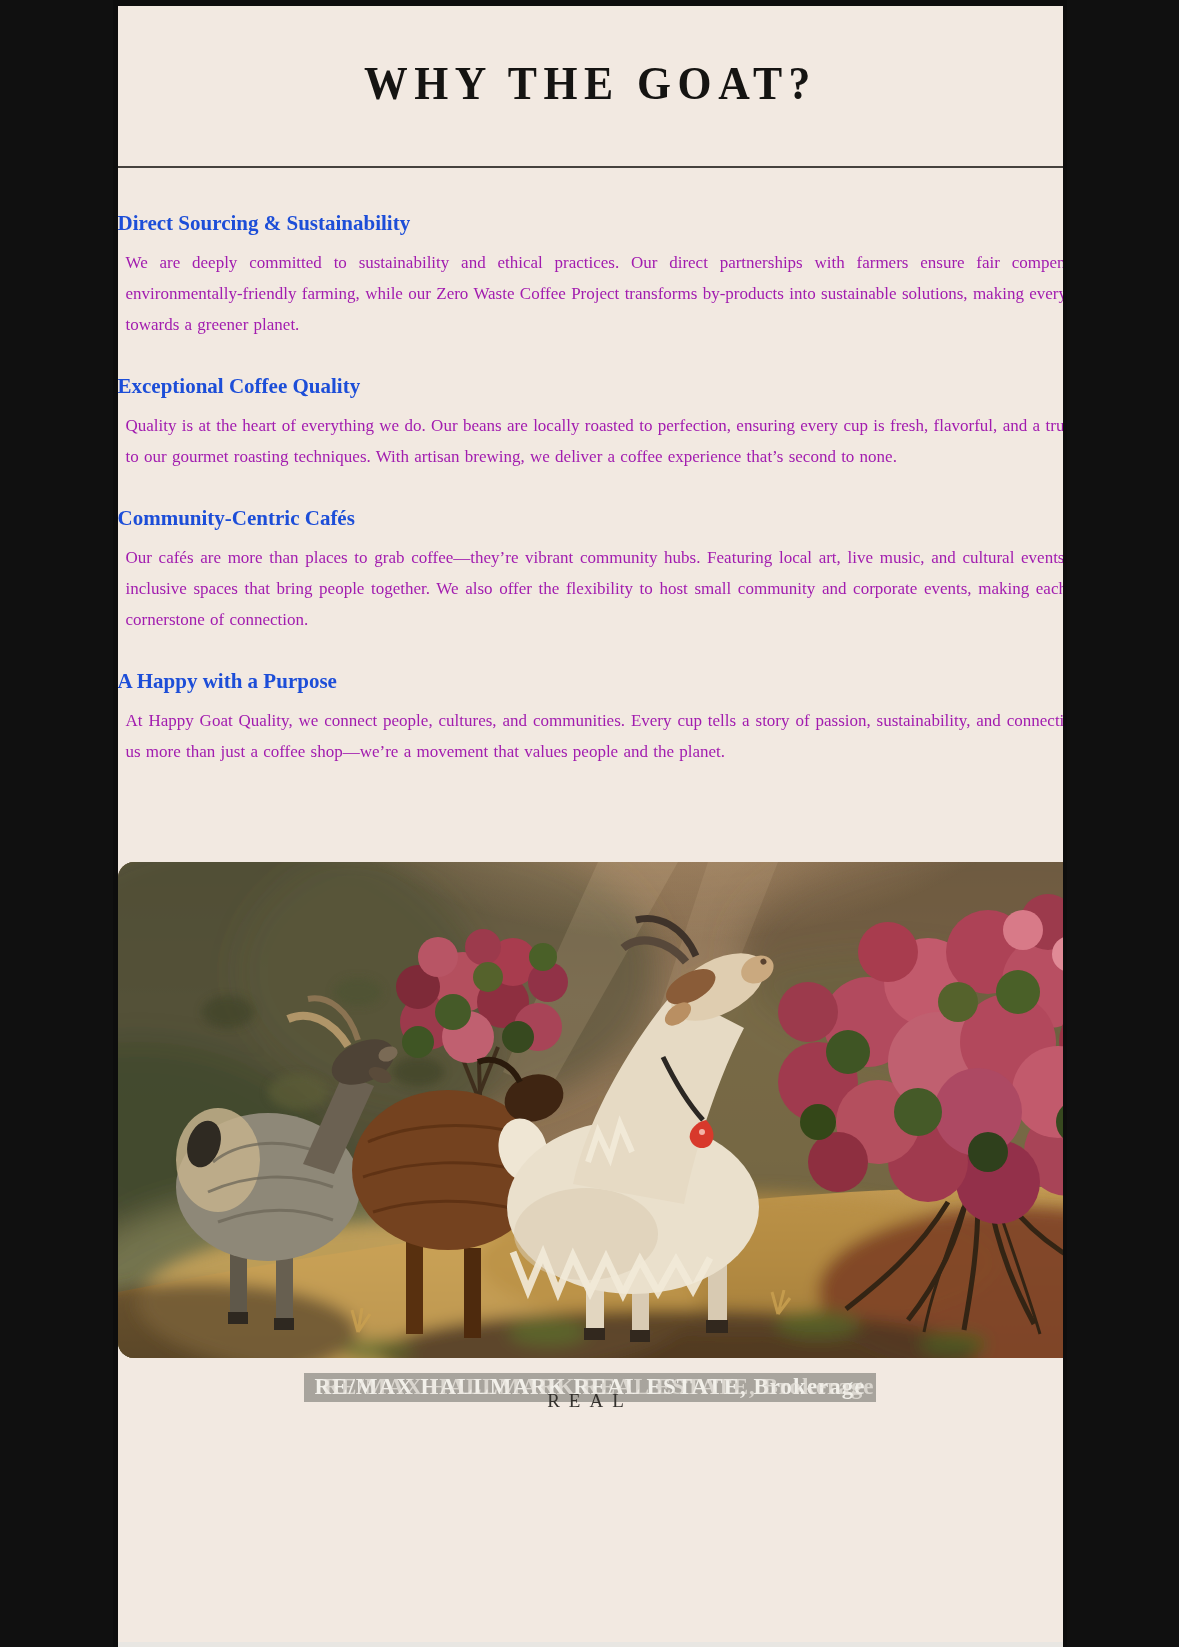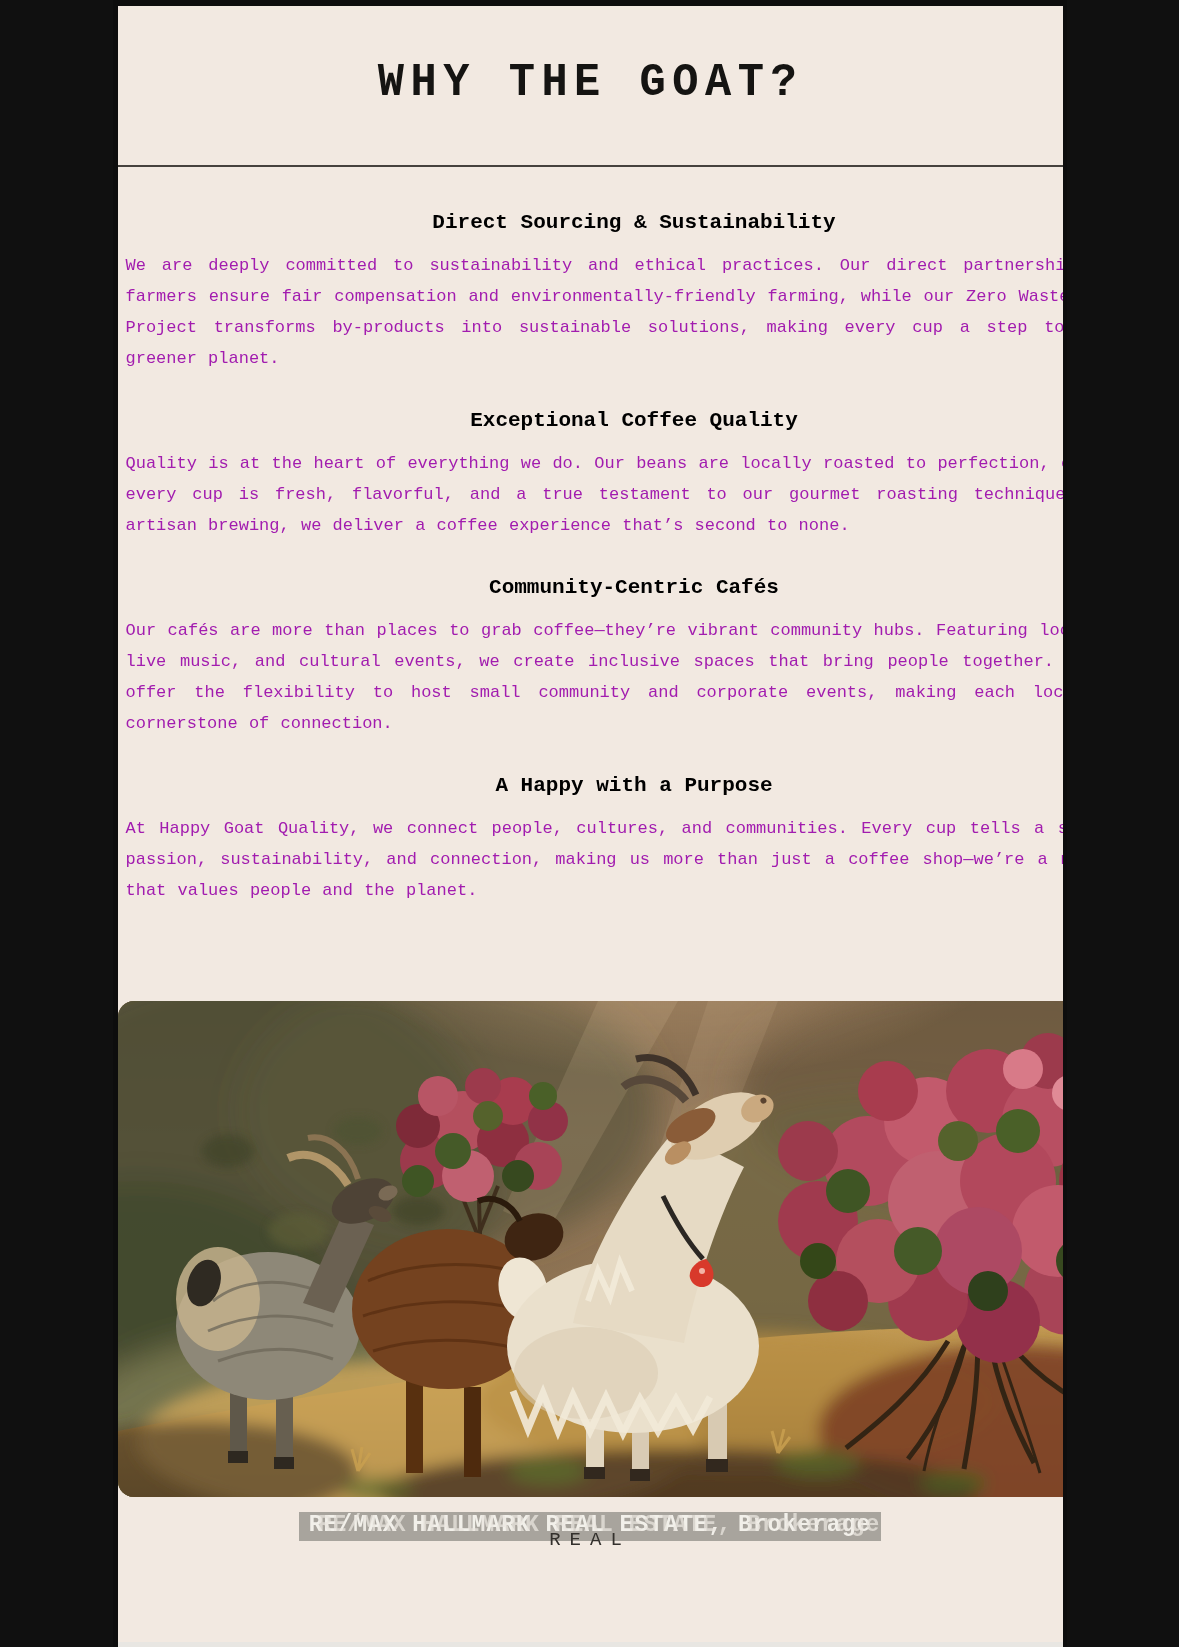--- a/index.html
+++ b/index.html
@@ -2,37 +2,37 @@
 <html><head>
 <meta charset="utf-8">
 <style>
   html,body { margin:0; padding:0; background:#101010; }
   .page {
     position:relative; box-sizing:border-box;
     width:954px; height:1647px; margin:0 auto;
     background:#f2e9e1; color:#1d1c1a;
     border-top:6px solid #0d0d0d; border-left:5px solid #0d0d0d; border-right:4px solid #0d0d0d;
     overflow:hidden;
-    font-family:Liberation Mono, monospace;
+    font-family:Liberation Serif, serif;
   }
   .title {
     margin:0; padding-top:50px;
     text-align:center; font-size:47px; font-weight:bold;
     letter-spacing:7px; color:#151412;
     transform:scaleX(0.93); transform-origin:50% 50%;
     white-space:nowrap;
   }
   .rule {
     display:block; width:1018px; margin:56px auto 0;
     border:none; border-top:2px solid #46423e; height:0;
   }
   .content { width:1033px; margin:40px auto 0; }
   .section h2 {
-    margin:12px; font-size:21px; font-weight:bold; line-height:31px;
-    text-align:center; color:#000000;
+    margin:0; font-size:21px; font-weight:bold; line-height:31px;
+    text-align:left; color:#1d4ed8;
   }
   .section p {
     margin:8px; font-size:17px; line-height:31px;
     text-align:justify; color:#a21caf; word-spacing:1px;
   }
   .section + .section { margin-top:31px; }
   .photo-frame {
     width:1033px; height:496px; margin:95px auto 0;
     border-radius:16px; overflow:hidden; background:#8a7154;
   }

